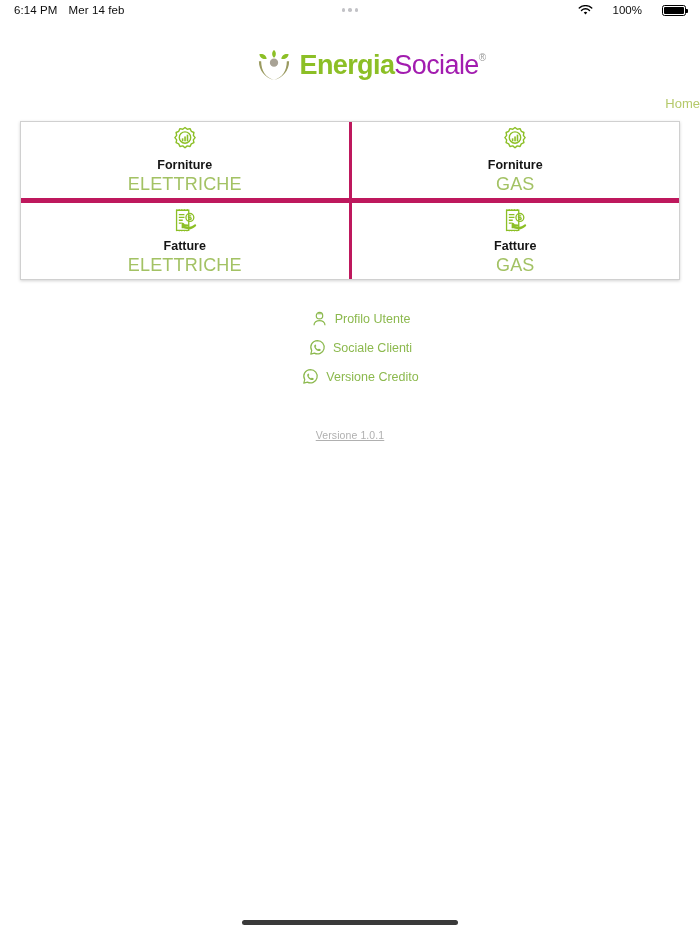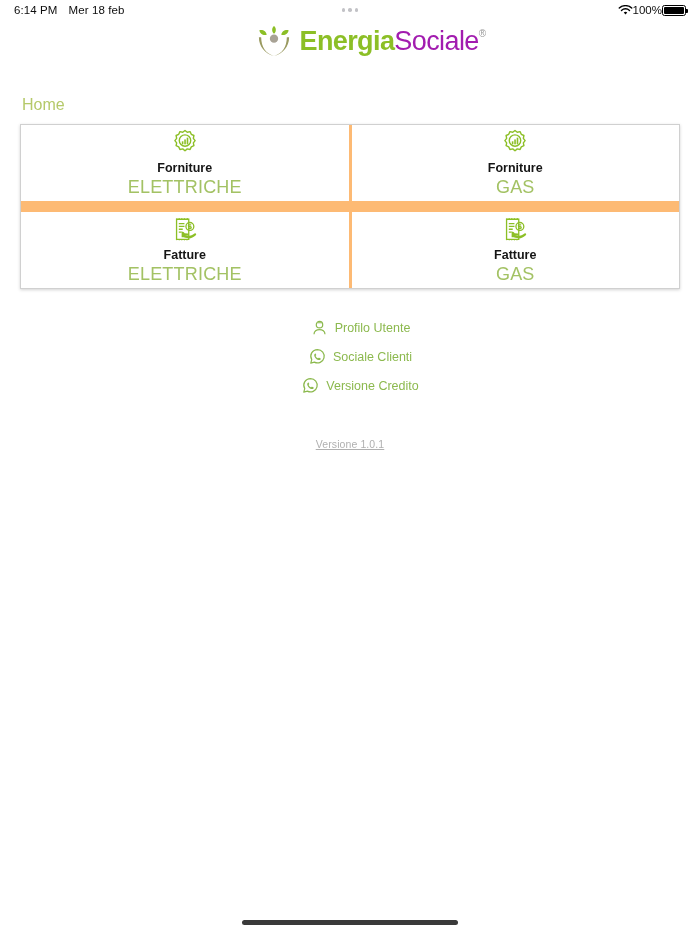--- a/index.html
+++ b/index.html
@@ -26,64 +26,65 @@
   .sb-left{ display:flex; align-items:center; gap:11px; font-weight:400; }
   .sb-time{ letter-spacing:0.1px; }
   .sb-date{ letter-spacing:0.1px; }
   .sb-center{
     position:absolute; left:0; right:0; top:0; bottom:0;
     display:flex; align-items:center; justify-content:center;
     pointer-events:none;
   }
   .dots{ display:flex; gap:3px; }
   .dots i{ width:3.5px; height:3.5px; border-radius:50%; background:#c2c2c6; display:block; }
-  .sb-right{ margin-left:auto; display:flex; align-items:center; gap:0; font-size:11.5px; }
+  .sb-right{ margin-left:auto; display:flex; align-items:center; gap:20px; font-size:11.5px; }
   .wifi-ic{ display:block; width:15px; height:11px; }
   .batt{
     width:24px; height:11px; border:1px solid #000; border-radius:2.5px;
     position:relative; display:flex; align-items:center; padding:1px;
   }
   .batt:after{
     content:""; position:absolute; right:-3px; top:3px;
     width:2px; height:4px; background:#000; border-radius:0 1px 1px 0;
   }
   .batt-fill{ height:100%; width:100%; background:#000; border-radius:1px; }
 
   
   .logo-wrap{
     height:58px;
-    display:flex; align-items:flex-start; justify-content:center;
+    display:flex; align-items:flex-end; justify-content:center;
     margin-top:4px;
     padding-left:40px;
   }
   .logo{ display:flex; align-items:center; gap:7px; }
   .logo-mark{ width:38px; height:34px; display:block; }
   .logo-text{
     font-size:27px; font-weight:700; letter-spacing:-0.6px;
     display:flex; align-items:flex-start; line-height:1;
   }
   .logo-energia{ color:#8cbf26; }
   .logo-sociale{ color:#a21caf; font-weight:400; }
   .logo-reg{ font-size:10px; color:#9a9a9a; font-weight:400; margin-top:1px; }
 
   
   .breadcrumb{
     padding:14px 0 10px 22px;
-    font-size:16px;
+    font-size:13px;
     color:#b5c96a;
+    text-align:right;
   }
 
   
   .grid-wrap{ padding:0 20px; }
   .grid{
     display:grid;
     grid-template-columns:1fr 1fr;
     grid-template-rows:76px 76px;
-    gap:11px 3px;
-    background:#fdba74;
+    gap:5px 3px;
+    background:#be185d;
     border:1px solid #d0d0d0;
     box-shadow:0 1px 3px rgba(0,0,0,.18);
   }
   .card{
     background:#fff;
     display:flex; flex-direction:column;
     align-items:center; justify-content:center;
     gap:2px;
     cursor:pointer;
     box-shadow:inset 0 0 0 0 #fff;
@@ -120,21 +121,21 @@
     position:absolute; bottom:9px; left:50%; transform:translateX(-50%);
     width:216px; height:5px; border-radius:3px; background:#3a3a3a;
   }
 </style>
 </head>
 <body>
 
 <div class="statusbar">
   <div class="sb-left">
     <span class="sb-time">6:14 PM</span>
-    <span class="sb-date">Mer 18 feb</span>
+    <span class="sb-date">Mer 14 feb</span>
   </div>
   <div class="sb-center">
     <span class="dots">
         <i></i>
         <i></i>
         <i></i>
       </span>
   </div>
   <div class="sb-right">
     <span>

